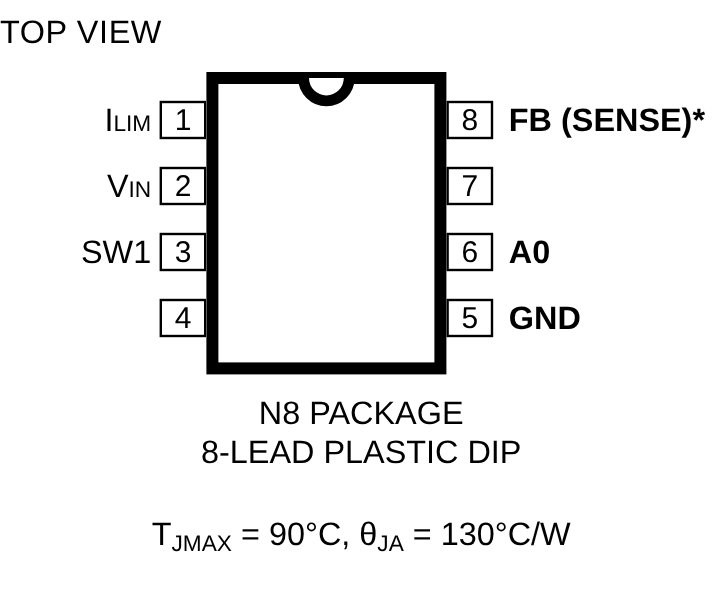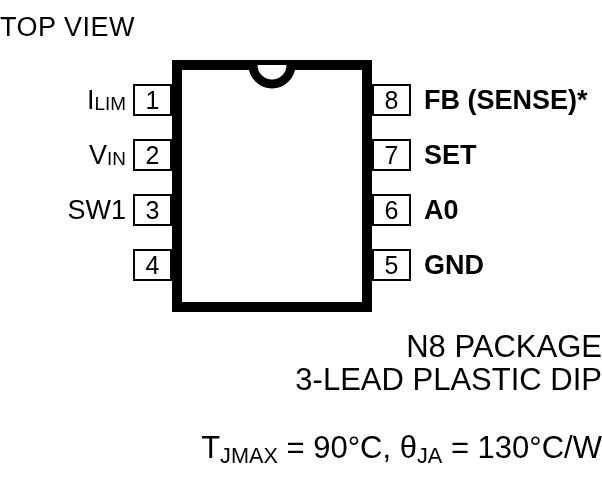--- a/index.html
+++ b/index.html
@@ -82,22 +82,22 @@
     position: relative;
     top: 0.25em;
     line-height: 1;
   }
 
   
   .caption {
     position: absolute;
     left: 0;
     width: 602px;
-    text-align: right;
-    font-size: 31px;
+    text-align: center;
+    font-size: 27px;
     line-height: 1;
     white-space: nowrap;
   }
   .caption sub {
     font-size: 0.70em;
     vertical-align: baseline;
     position: relative;
     top: 0.25em;
     line-height: 1;
   }
@@ -140,36 +140,32 @@
 
   <div class="pin-box left" style="top:249px;">4</div>
 
   <div class="pin-box right" style="top:84px;">8</div>
   <div class="pin-label right" style="top:84px;">
     <span>FB (SENSE)*</span>
       <sub></sub>
   </div>
 
   <div class="pin-box right" style="top:139px;">7</div>
-  <div class="pin-label right" style="top:139px;">
-    <span>SET</span>
-      <sub></sub>
-  </div>
 
   <div class="pin-box right" style="top:194px;">6</div>
   <div class="pin-label right" style="top:194px;">
     <span>A0</span>
       <sub></sub>
   </div>
 
   <div class="pin-box right" style="top:249px;">5</div>
   <div class="pin-label right" style="top:249px;">
     <span>GND</span>
       <sub></sub>
   </div>
 
   <div class="caption cap-1">N8 PACKAGE</div>
-  <div class="caption cap-2">3-LEAD PLASTIC DIP</div>
+  <div class="caption cap-2">8-LEAD PLASTIC DIP</div>
   <div class="caption cap-4">
     <span>T</span><sub>JMAX</sub><span> = 90°C, θ</span><sub>JA</sub><span> = 130°C/W</span>
   </div>
 
 </div>
 
 </body></html>

